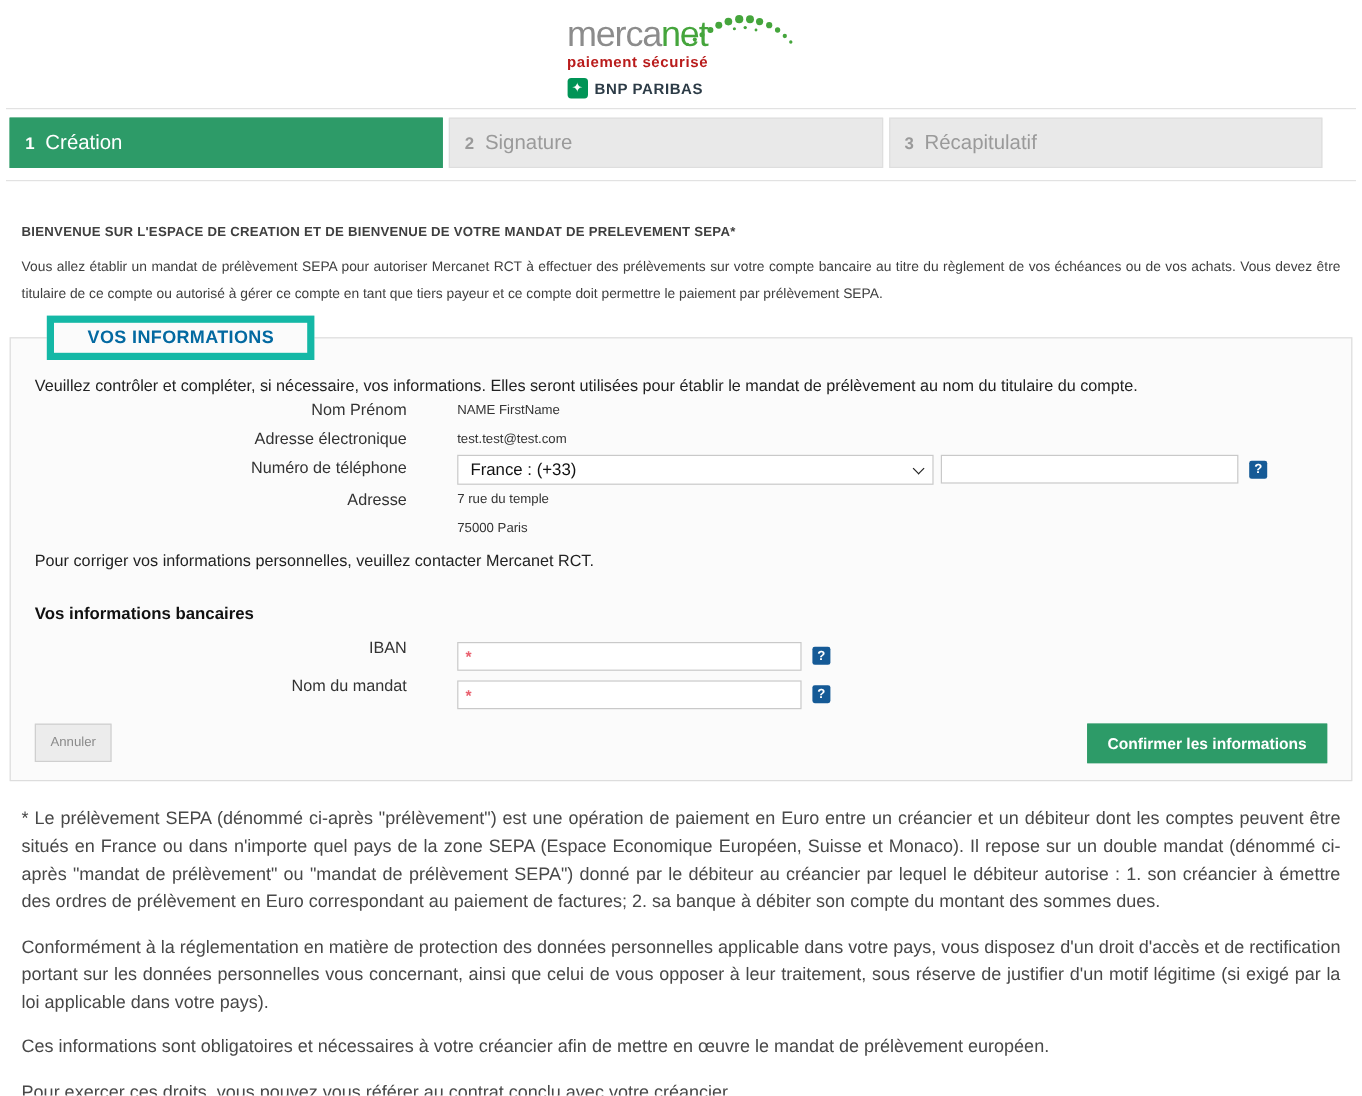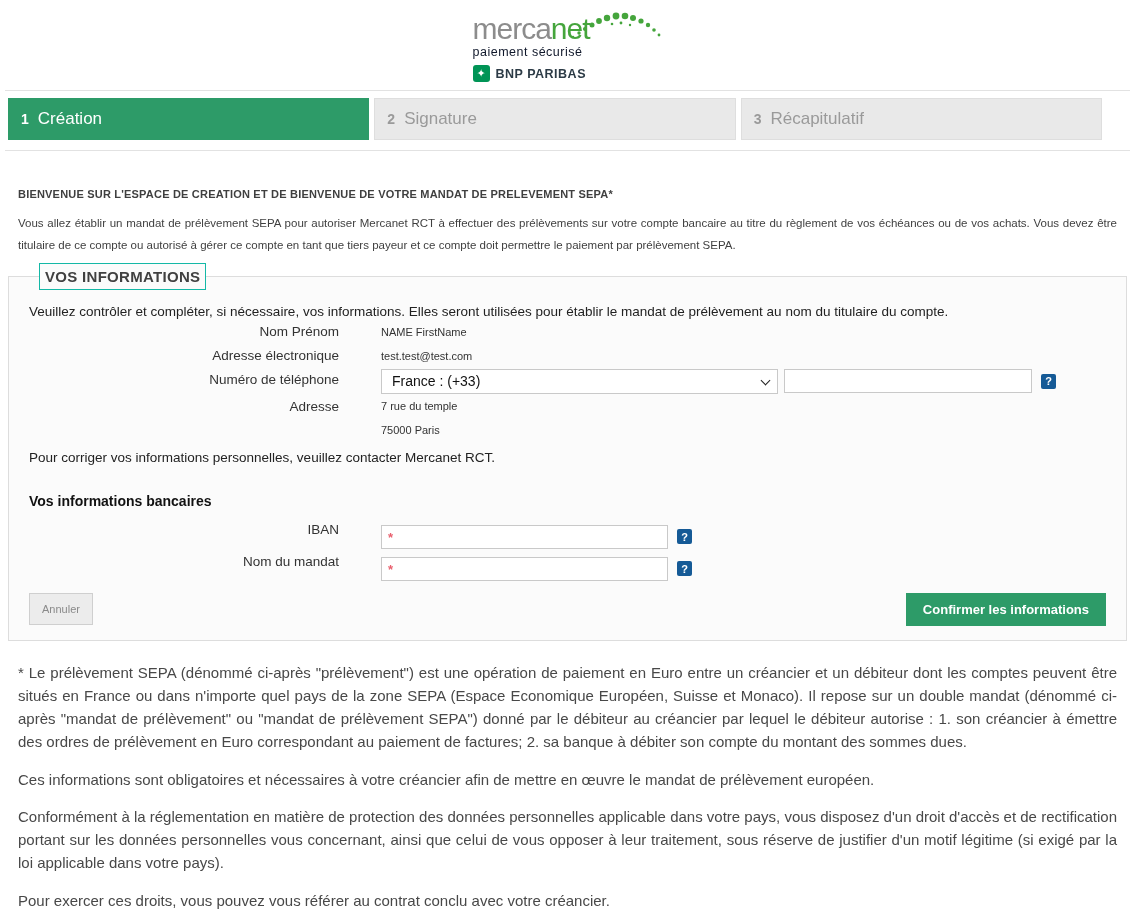--- a/index.html
+++ b/index.html
@@ -6,21 +6,21 @@
   html, body { width: 1135px; height: 913px; background: #fff; overflow: hidden;
     font-family: "Liberation Sans", sans-serif; color: #333; }
 
   
   .header { padding-top: 12px; height: 90px; display: flex; justify-content: center; }
   .logo { position: relative; width: 190px; text-align: left; }
   .logo-dots { position: absolute; left: 96px; top: -6px; }
   .wordmark { font-size: 30px; letter-spacing: -1px; line-height: 1; margin-top: 2px; }
   .wordmark .merca { color: #8c8c8c; }
   .wordmark .net { color: #45a53c; }
-  .tagline { color: #0f172a; font-size: 12.5px; margin-top: 1px; letter-spacing: 0.5px; }
+  .tagline { color: #b91c1c; font-size: 12.5px; margin-top: 1px; letter-spacing: 0.5px; font-weight: bold; }
   .bnp-row { display: flex; align-items: center; gap: 6px; margin-top: 6px; }
   .bnp-icon { width: 17px; height: 17px; background: #009456; color: #fff; border-radius: 3px;
     display: inline-flex; align-items: center; justify-content: center; font-size: 11px; }
   .bnp-text { color: #2c3b46; font-weight: bold; font-size: 12.5px; letter-spacing: 0.5px; }
 
   
   .rule { border: none; border-top: 1px solid #e2e2e2; margin: 0 5px; }
   .tabs { display: flex; gap: 5px; margin: 7px 33px 10px 8px; height: 42px; }
   .tab { flex: 1; display: flex; align-items: center; padding-left: 12px; font-size: 17px;
     background: #e9e9e9; border: 1px solid #dedede; color: #9a9a9a; cursor: default; }
@@ -29,22 +29,22 @@
 
   
   .intro { margin: 37px 18px 0 18px; }
   .intro-heading { font-size: 11px; font-weight: bold; color: #3f3f3f; letter-spacing: 0.2px; }
   .intro-body { font-size: 11.5px; color: #3f3f3f; margin-top: 13px; line-height: 1.9;
     text-align: justify; }
 
   
   fieldset.panel { margin: 6px 8px 0 8px; border: 1px solid #ddd; background: #fbfbfb;
     padding: 0 20px 14px 20px; }
-  fieldset.panel legend { margin-left: 10px; padding: 4px 5px; border: 1px solid #14b8a6;
-    background: #fbfbfb; font-size: 15px; font-weight: bold; color: #404040; letter-spacing: 0.3px; }
+  fieldset.panel legend { margin-left: 10px; padding: 4px 28px; border: 6px solid #14b8a6;
+    background: #fbfbfb; font-size: 15px; font-weight: bold; color: #0369a1; letter-spacing: 0.3px; }
   .panel-instructions { font-size: 13.5px; color: #222; margin: 14px 0 0 0; }
   .subsection-title { font-size: 14px; font-weight: bold; color: #111; margin: 28px 0 8px 0; }
 
   .form-grid { display: grid; grid-template-columns: 310px 1fr; column-gap: 42px; }
   .form-row { display: contents; }
   .flabel { text-align: right; font-size: 13.5px; color: #333; padding-top: 5px; min-height: 24px; }
   .fvalue { font-size: 11px; color: #333; padding-top: 7px; min-height: 24px; }
   .fvalue.controls { display: flex; align-items: center; padding-top: 2px; }
 
   .select-wrap { position: relative; width: 397px; height: 25px; }
@@ -209,16 +209,16 @@
   </div>
 
   <div class="actions">
     <button class="btn-cancel">Annuler</button>
     <button class="btn-confirm">Confirmer les informations</button>
   </div>
 </fieldset>
 
 <div class="footnotes">
   <p>* Le prélèvement SEPA (dénommé ci-après "prélèvement") est une opération de paiement en Euro entre un créancier et un débiteur dont les comptes peuvent être situés en France ou dans n'importe quel pays de la zone SEPA (Espace Economique Européen, Suisse et Monaco). Il repose sur un double mandat (dénommé ci-après "mandat de prélèvement" ou "mandat de prélèvement SEPA") donné par le débiteur au créancier par lequel le débiteur autorise : 1. son créancier à émettre des ordres de prélèvement en Euro correspondant au paiement de factures; 2. sa banque à débiter son compte du montant des sommes dues.</p>
+  <p>Conformément à la réglementation en matière de protection des données personnelles applicable dans votre pays, vous disposez d'un droit d'accès et de rectification portant sur les données personnelles vous concernant, ainsi que celui de vous opposer à leur traitement, sous réserve de justifier d'un motif légitime (si exigé par la loi applicable dans votre pays).</p>
   <p>Ces informations sont obligatoires et nécessaires à votre créancier afin de mettre en œuvre le mandat de prélèvement européen.</p>
-  <p>Conformément à la réglementation en matière de protection des données personnelles applicable dans votre pays, vous disposez d'un droit d'accès et de rectification portant sur les données personnelles vous concernant, ainsi que celui de vous opposer à leur traitement, sous réserve de justifier d'un motif légitime (si exigé par la loi applicable dans votre pays).</p>
   <p>Pour exercer ces droits, vous pouvez vous référer au contrat conclu avec votre créancier.</p>
 </div>
 
 </body></html>

